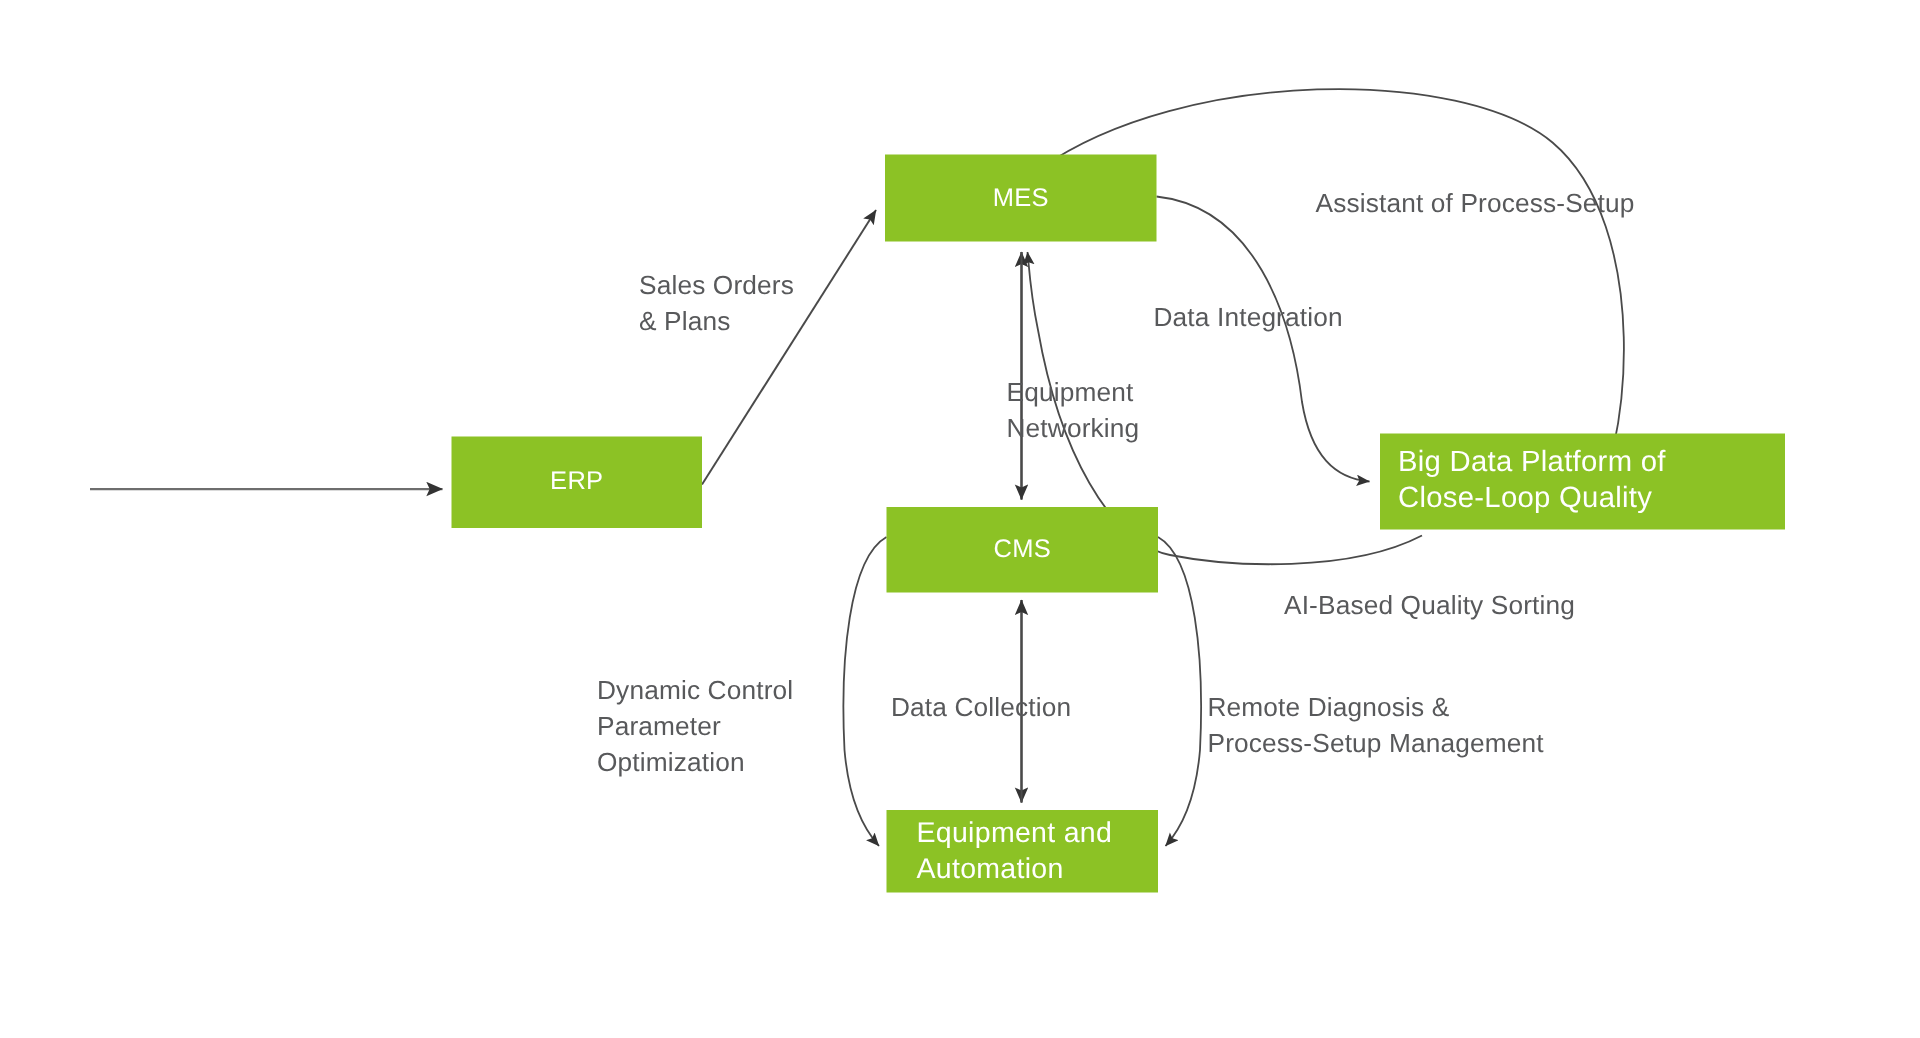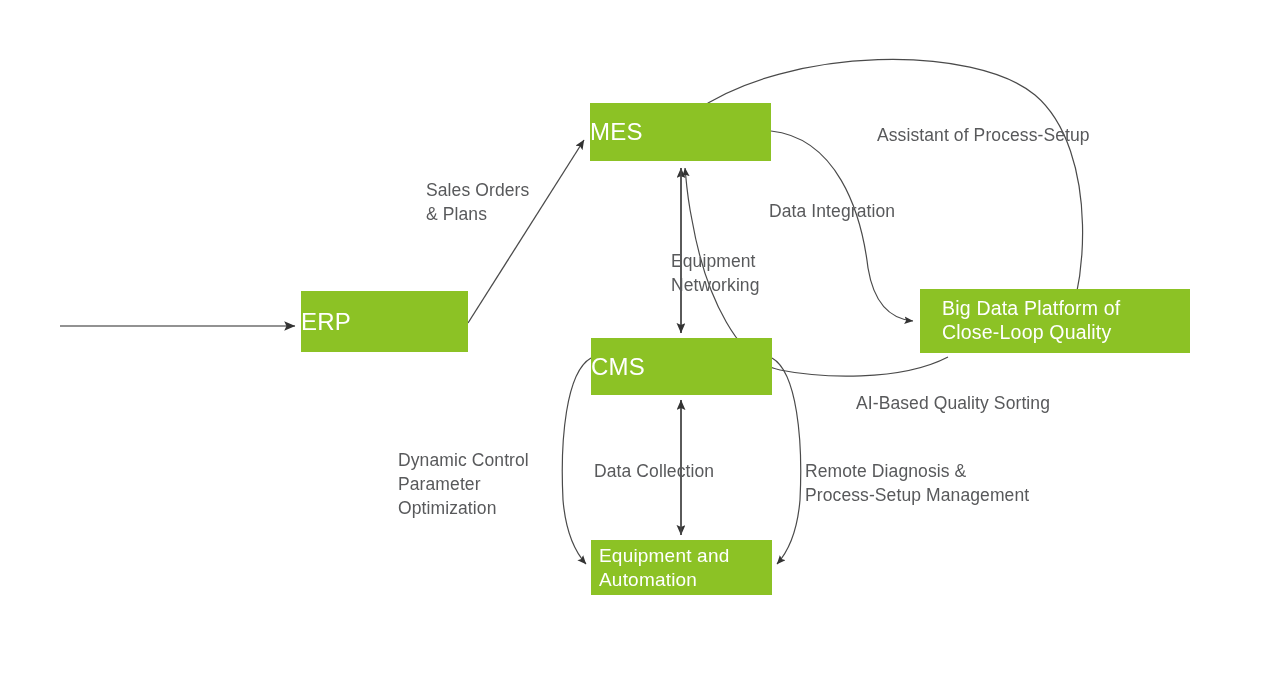--- a/index.html
+++ b/index.html
@@ -26,23 +26,24 @@
     width: 1280px;
     height: 692px;
     pointer-events: none;
   }
   .node {
     position: absolute;
     background: #8CC225;
     color: #FFFFFF;
     display: flex;
     align-items: center;
+    justify-content: center;
     text-align: center;
     font-family: "Liberation Sans", sans-serif;
-    font-size: 24px;
+    font-size: 17px;
     line-height: 1.22;
     letter-spacing: 0.2px;
     box-sizing: border-box;
     z-index: 3;
   }
   .edge-label {
     position: absolute;
     color: #58595B;
     font-family: "Liberation Sans", sans-serif;
     font-size: 17.5px;
@@ -109,26 +110,26 @@
   </div>
 
   <div class="node" style="left:590px; top:103px; width:181px; height:58px;">
     <span class="node-text">MES</span>
   </div>
 
   <div class="node" style="left:591px; top:338px; width:181px; height:57px;">
     <span class="node-text">CMS</span>
   </div>
 
-  <div class="node" style="left:591px; top:540px; width:181px; height:55px; justify-content:flex-start; text-align:left; padding-left:8px; font-size:19px;">
+  <div class="node" style="left:591px; top:540px; width:181px; height:55px; justify-content:flex-start; text-align:left; padding-left:20px; font-size:19px;">
     <span class="node-text">Equipment and
 Automation</span>
   </div>
 
-  <div class="node" style="left:920px; top:289px; width:270px; height:64px; justify-content:flex-start; text-align:left; padding-left:22px; font-size:19.5px;">
+  <div class="node" style="left:920px; top:289px; width:270px; height:64px; justify-content:flex-start; text-align:left; padding-left:12px; font-size:19.5px;">
     <span class="node-text">Big Data Platform of
 Close-Loop Quality</span>
   </div>
 
 
   <div class="edge-label" style="left:426px; top:178px;">Sales Orders
 &amp; Plans</div>
 
   <div class="edge-label" style="left:877px; top:123px;">Assistant of Process-Setup</div>
 

